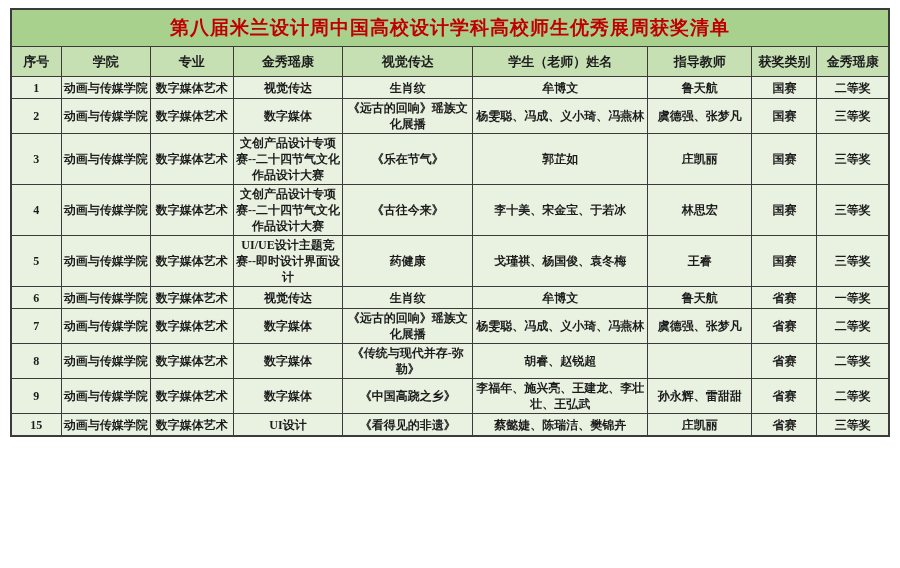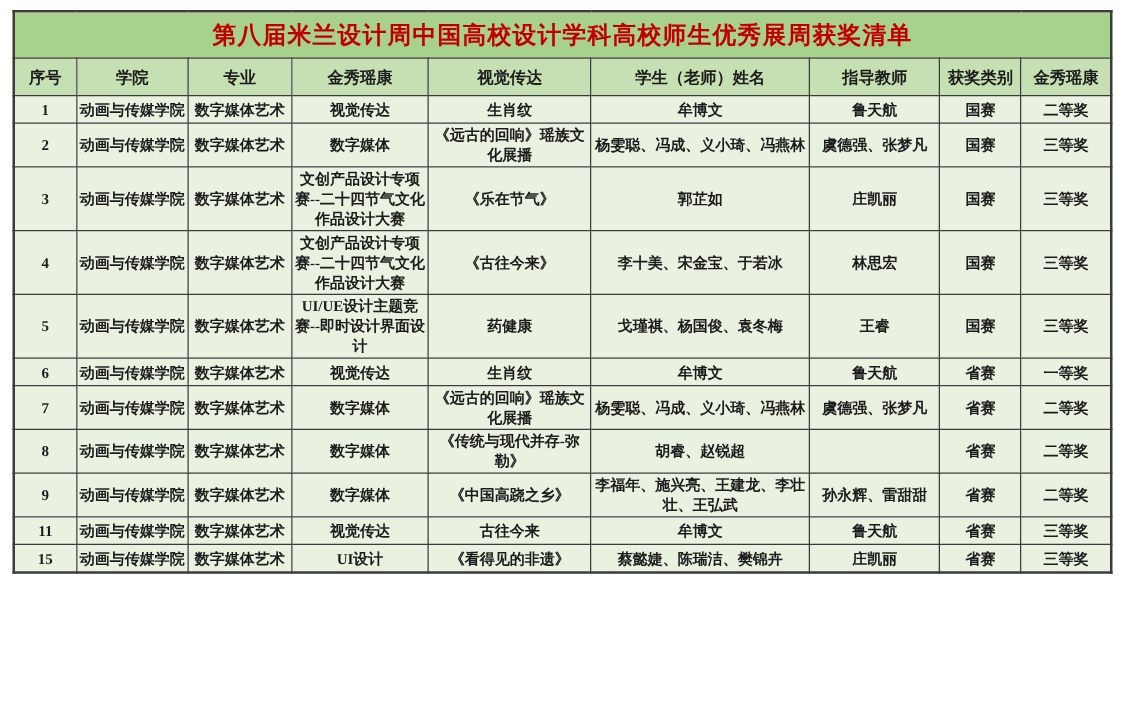--- a/index.html
+++ b/index.html
@@ -172,31 +172,20 @@
           <td>动画与传媒学院</td>
           <td>数字媒体艺术</td>
           <td>数字媒体</td>
           <td>《中国高跷之乡》</td>
           <td>李福年、施兴亮、王建龙、李壮壮、王弘武</td>
           <td>孙永辉、雷甜甜</td>
           <td>省赛</td>
           <td>二等奖</td>
         </tr>
         <tr>
-          <td>11</td>
-          <td>动画与传媒学院</td>
-          <td>数字媒体艺术</td>
-          <td>视觉传达</td>
-          <td>古往今来</td>
-          <td>牟博文</td>
-          <td>鲁天航</td>
-          <td>省赛</td>
-          <td>三等奖</td>
-        </tr>
-        <tr>
           <td>15</td>
           <td>动画与传媒学院</td>
           <td>数字媒体艺术</td>
           <td>UI设计</td>
           <td>《看得见的非遗》</td>
           <td>蔡懿婕、陈瑞洁、樊锦卉</td>
           <td>庄凯丽</td>
           <td>省赛</td>
           <td>三等奖</td>
         </tr>

